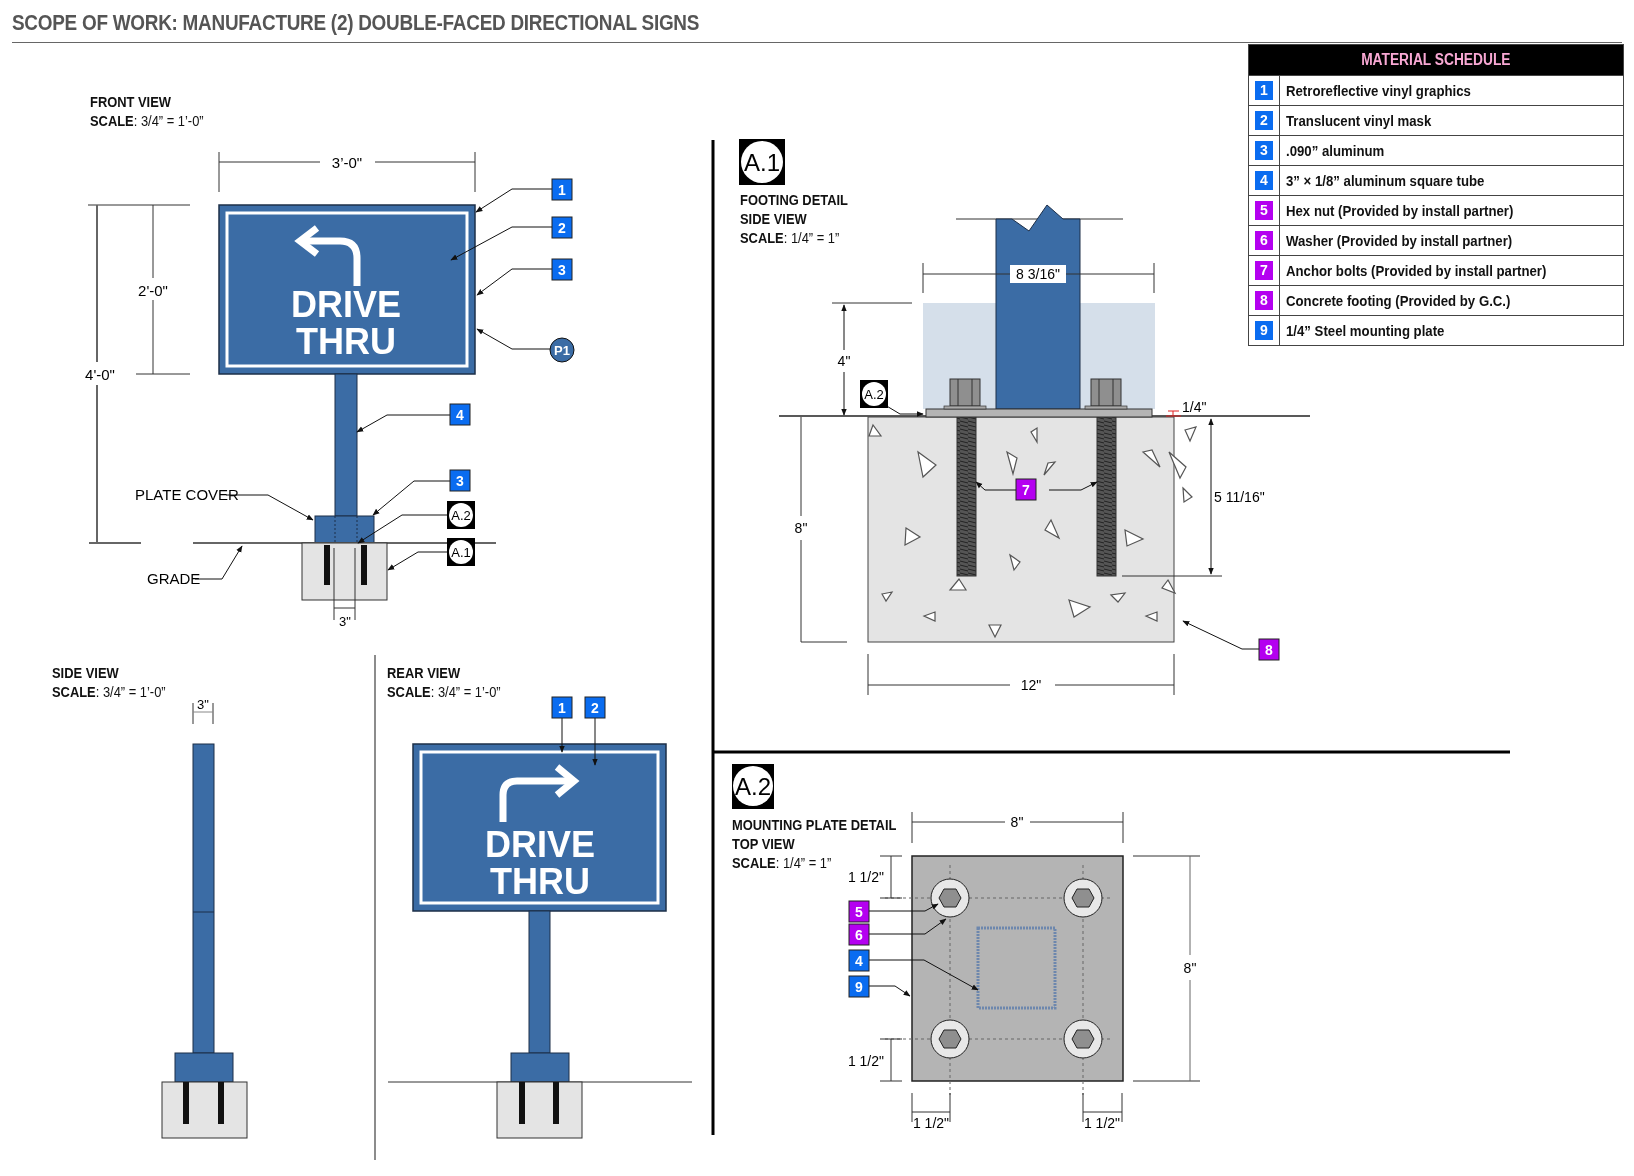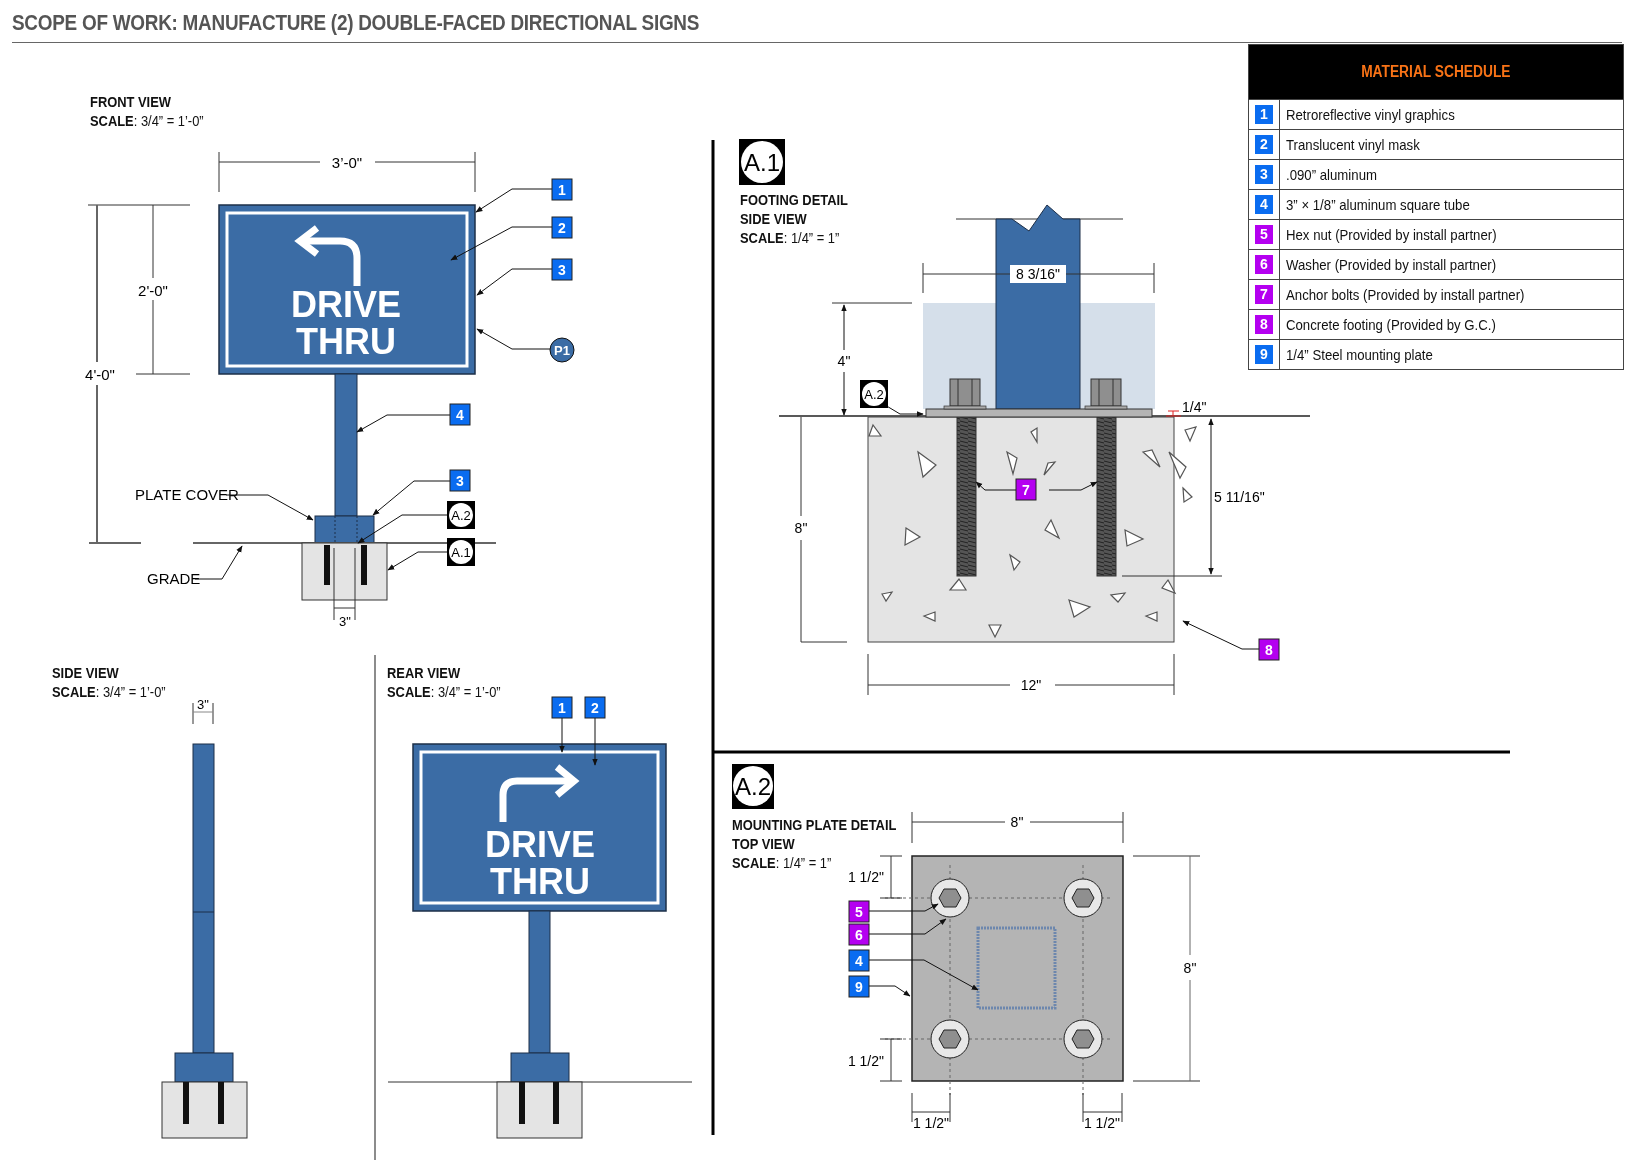--- a/index.html
+++ b/index.html
@@ -6,25 +6,25 @@
   body { width: 1634px; height: 1176px; position: relative; overflow: hidden;
          font-family: "Liberation Sans", sans-serif; color: #111; }
   .title { position: absolute; left: 12px; top: 10px; font-size: 22px; font-weight: bold;
            color: #555; letter-spacing: -0.3px; transform: scaleX(0.86); transform-origin: left top; white-space: nowrap; }
   .title-rule { position: absolute; left: 12px; top: 42px; width: 1610px; height: 1px; background: #666; }
   .vlabel { position: absolute; font-size: 15px; line-height: 19px; transform: scaleX(0.86); transform-origin: left top; white-space: nowrap; }
   .vlabel b { font-weight: bold; }
   svg text { font-family: "Liberation Sans", sans-serif; }
   .mat { position: absolute; left: 1248px; top: 44px; width: 376px; border-collapse: collapse;
          border: 1.5px solid #444; }
-  .mat th { background: #000; color: #f97316; font-size: 16px; font-weight: bold; height: 30px; padding: 12px; margin-left: 13px; }
+  .mat th { background: #000; color: #f9a8d4; font-size: 16px; font-weight: bold; height: 30px; padding: 0; margin-left: 13px; }
   .mat th span { display: inline-block; transform: scaleX(0.86); }
   .mat td { border-top: 1px solid #444; height: 29px; font-size: 15px; padding: 0; }
   .mat td.num { width: 30px; border-right: 1.5px solid #444; text-align: center; }
-  .mat td.desc { padding-left: 6px; }
+  .mat td.desc { padding-left: 6px; font-weight: bold; }
   .mat td.desc span { display: inline-block; transform: scaleX(0.88); transform-origin: left center; white-space: nowrap; }
   .badge { display: inline-block; width: 18px; height: 19px; line-height: 19px; color: #fff; font-weight: bold;
            font-size: 14px; text-align: center; }
 </style>
 </head>
 <body>
 
 <div class="title">SCOPE OF WORK: MANUFACTURE (2) DOUBLE-FACED DIRECTIONAL SIGNS</div>
 <div class="title-rule"></div>
 

